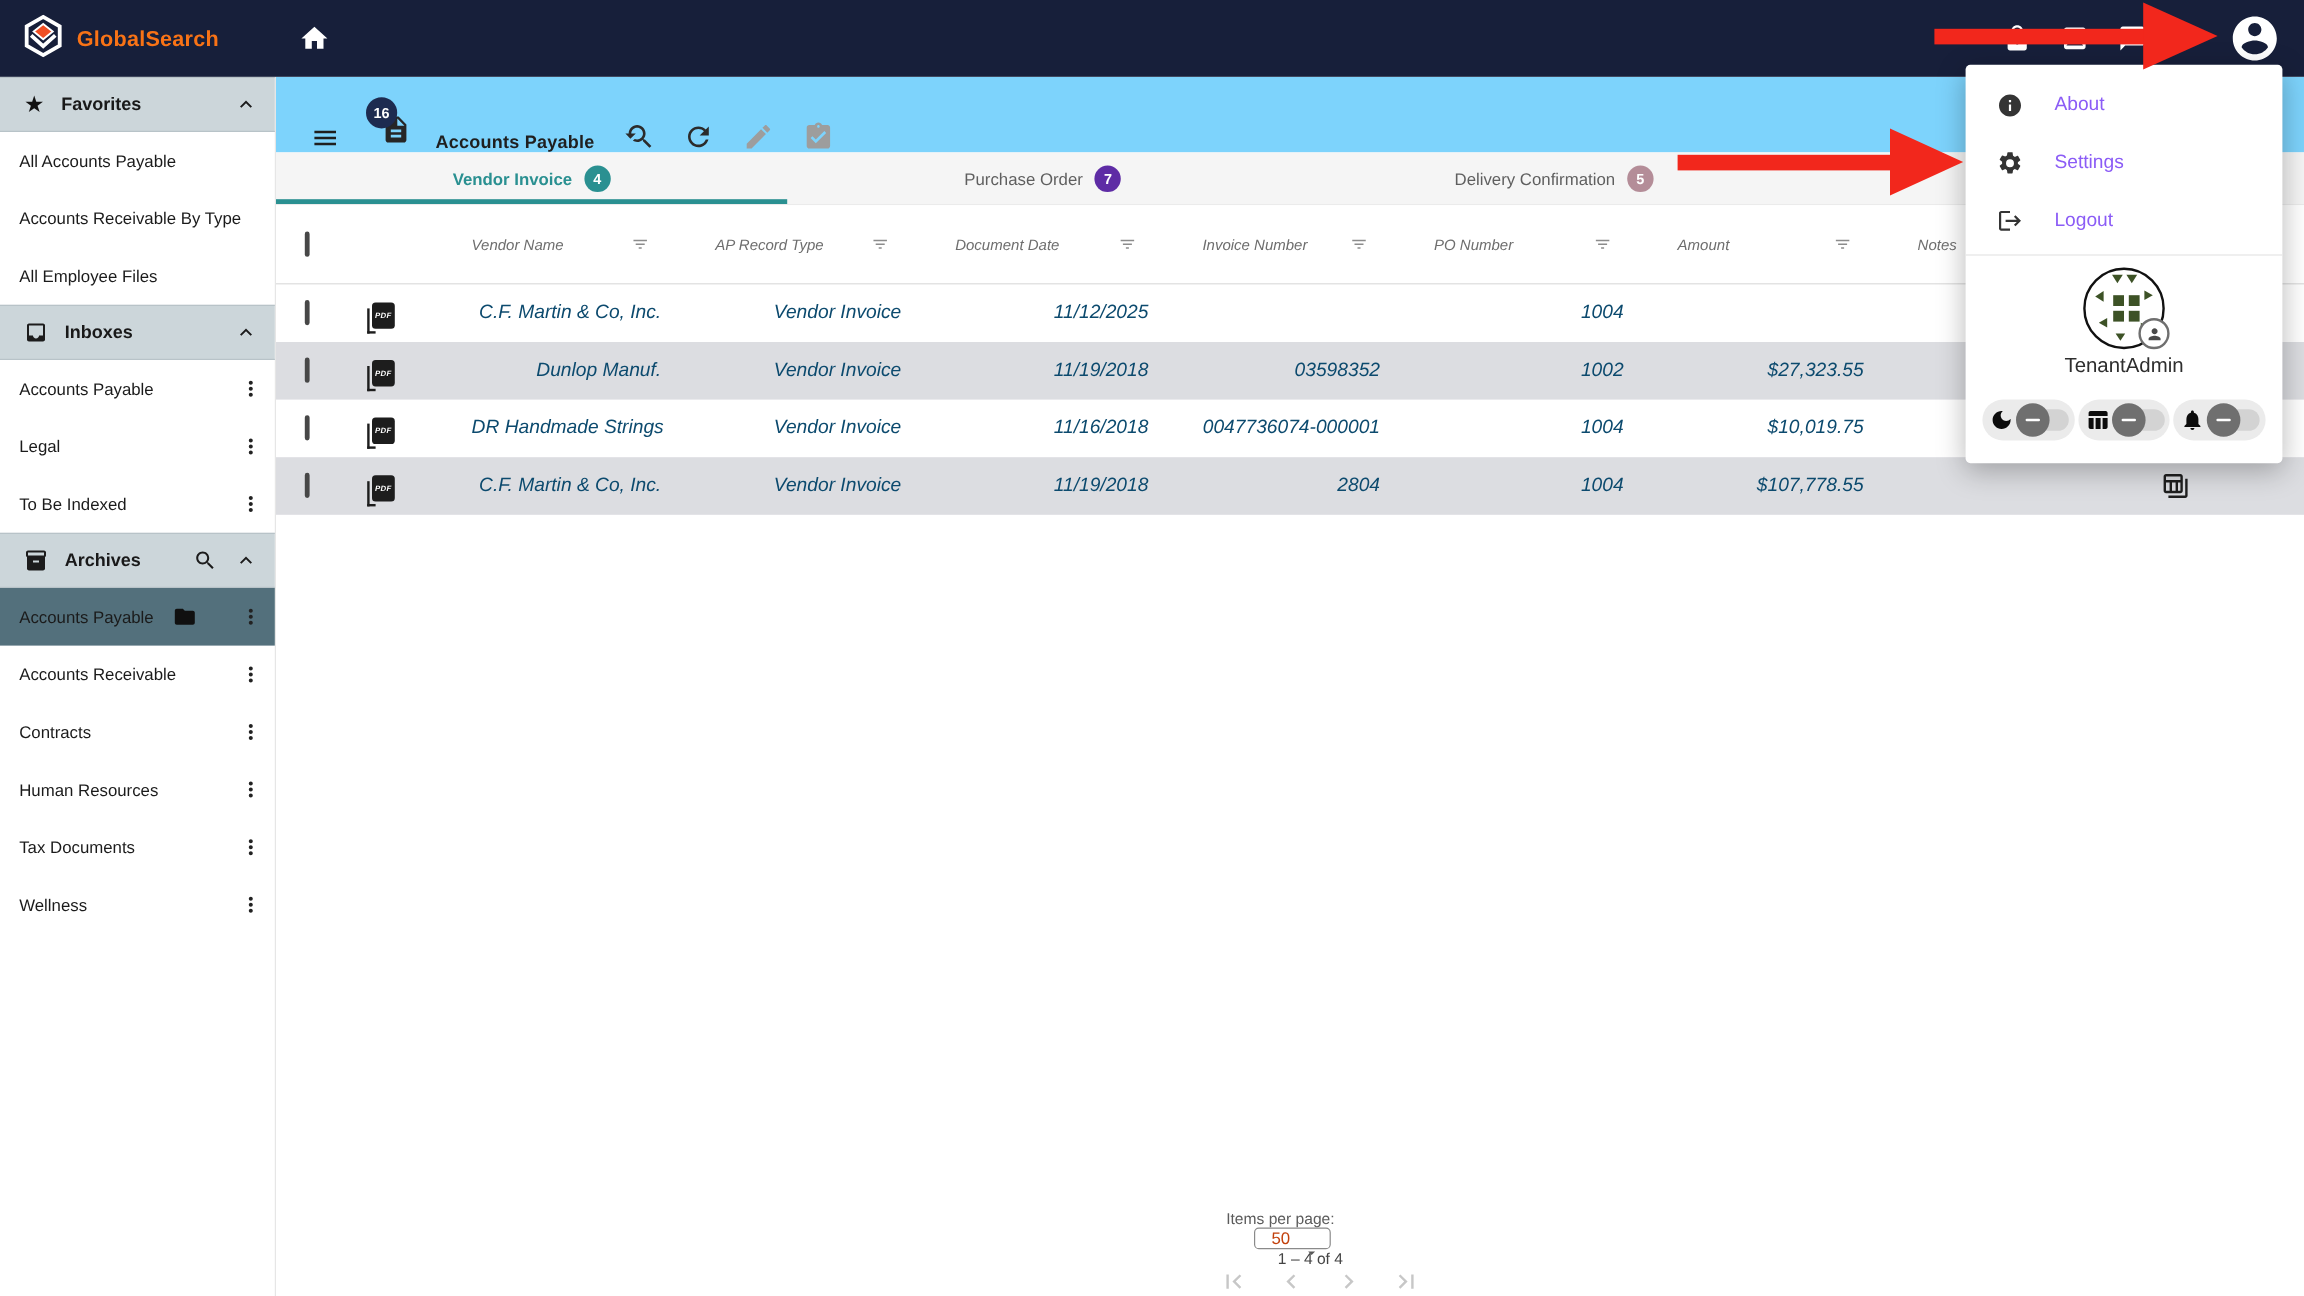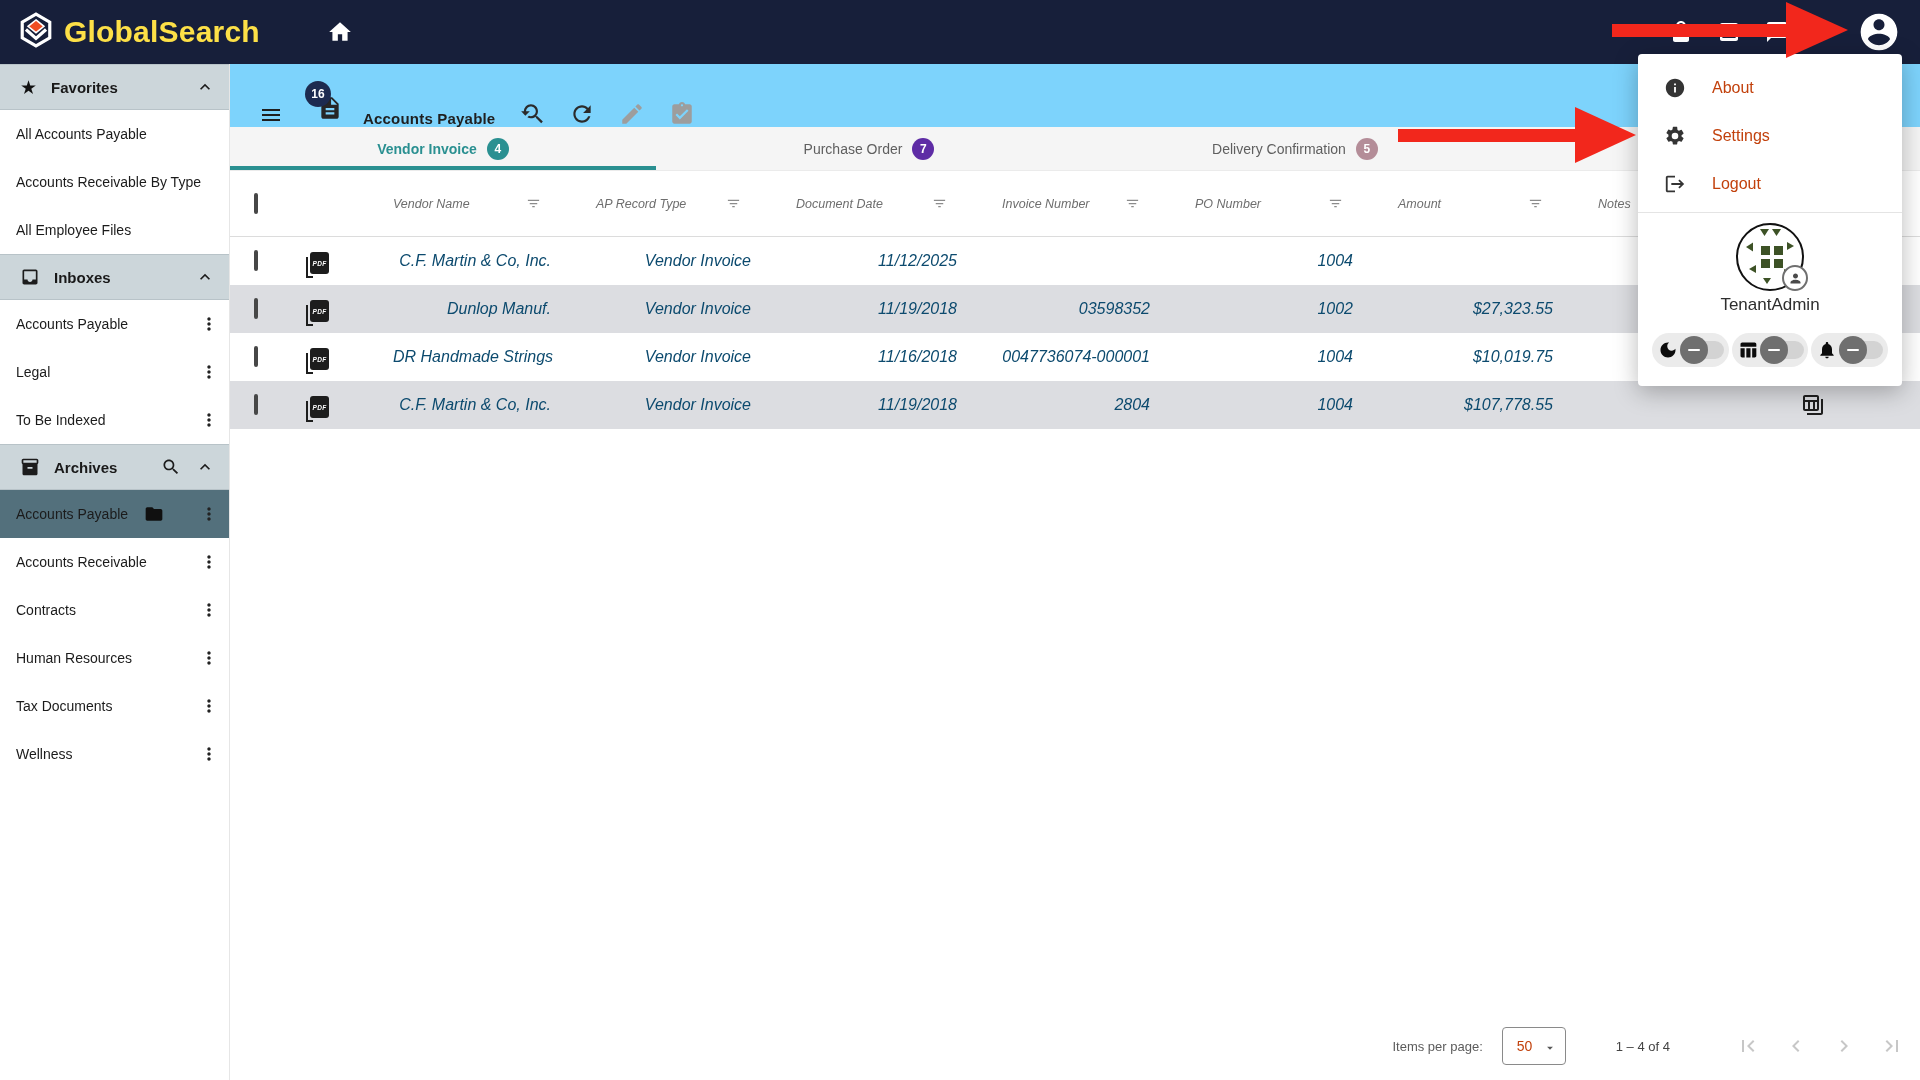--- a/index.html
+++ b/index.html
@@ -2,21 +2,21 @@
 <html><head>
 <meta charset="utf-8">
 <style>
   * { margin:0; padding:0; box-sizing:border-box; }
   html,body { width:1920px; height:1080px; overflow:hidden; }
   body { font-family:"Liberation Sans", sans-serif; background:#fff; position:relative; }
 
   
   .header { position:absolute; left:0; top:0; width:1920px; height:64px; background:#171f3a; display:flex; align-items:center; z-index:40; }
   .logo { display:flex; align-items:center; gap:10px; padding-left:18px; }
-  .logo-text { color:#fde047; font-size:30px; font-weight:bold; letter-spacing:.2px; }
+  .logo-text { color:#f97316; font-size:18px; font-weight:bold; letter-spacing:.2px; }
   .home-btn { margin-left:60px; display:flex; align-items:center; justify-content:center; width:40px; height:40px; }
   .hdr-icon { position:absolute; top:20px; width:24px; height:24px; }
   .hdr-icon svg { fill:#fff; }
   .acct-btn { position:absolute; left:1857px; top:10px; width:44px; height:44px; }
 
   
   .sidebar { position:absolute; left:0; top:64px; width:230px; bottom:0; background:#fff; border-right:1px solid #e6e6e6; z-index:10; }
   .side-section { height:46px; background:#ccd6da; border-top:1px solid #b8c3c8; border-bottom:1px solid #b8c3c8; display:flex; align-items:center; padding:0 14px 0 20px; gap:14px; }
   .side-section .sec-label { font-size:15px; font-weight:bold; color:#191919; flex:0 0 auto; }
   .sec-spacer { flex:1; }
@@ -67,33 +67,33 @@
   .cb { width:20px; height:20px; border:2px solid #474747; border-radius:2px; margin-left:24px; background:transparent; }
   .pdf-ic { position:relative; width:24px; height:26px; margin-left:8px; }
   .pdf-main { position:absolute; left:4px; top:0; width:19px; height:22px; background:#1d1d1d; border-radius:3px; color:#fff; font-size:6.5px; font-weight:bold; display:flex; align-items:center; justify-content:center; letter-spacing:.3px; }
   .pdf-back { position:absolute; left:0; top:5px; width:7px; height:21px; border-left:2.5px solid #1d1d1d; border-bottom:2.5px solid #1d1d1d; }
   .row-extra-icon { position:absolute; right:95px; top:12px; width:24px; height:24px; }
   .row-extra-icon svg { fill:#1f1f1f; }
 
   
   .hscroll-track { position:absolute; left:0; right:0; bottom:54px; height:10px; background:#e0e6e8; }
   .hscroll-thumb { position:absolute; left:0; top:0; width:1641px; height:10px; background:#a4b3ba; }
-  .pagination { position:absolute; left:0; right:0; bottom:0; height:68px; background:#fff; display:flex; align-items:center; justify-content:flex-end; padding-right:16px; }
+  .pagination { position:absolute; left:0; right:0; bottom:0; height:68px; background:#fff; display:flex; align-items:center; justify-content:flex-end; padding-right:16px;flex-direction:column; }
   .pp-label { font-size:13px; color:#5c5c5c; }
   .pp-select { margin-left:19px; width:64px; height:38px; border:1px solid #8a8a8a; border-radius:4px; display:flex; align-items:center; padding-left:14px; position:relative; font-size:14px; color:#c2410c; cursor:pointer; }
   .pp-caret { position:absolute; right:8px; top:13px; width:14px; height:14px; }
   .pp-caret svg { fill:#585858; }
   .pp-range { margin-left:50px; font-size:13px; color:#444; }
   .pager { display:flex; margin-left:42px; }
   .pg-btn { width:24px; height:24px; margin-left:24px; }
   .pg-btn svg { fill:#c7c7c7; }
 
   
   .user-menu { position:absolute; left:1638px; top:54px; width:264px; height:332px; background:#fff; border-radius:4px; box-shadow:0 6px 24px rgba(0,0,0,.28); z-index:50; padding-top:10px; }
-  .menu-item { height:48px; display:flex; align-items:center; padding-left:26px; gap:26px; font-size:16px; color:#c2410c; cursor:pointer; }
+  .menu-item { height:48px; display:flex; align-items:center; padding-left:26px; gap:26px; font-size:16px; color:#8b5cf6; cursor:pointer; }
   .menu-item .mi-ic { width:22px; height:22px; }
   .menu-item .mi-ic svg { fill:#343434; }
   .menu-divider { height:1px; background:#e4e4e4; margin-top:4px; }
   .avatar-wrap { display:flex; flex-direction:column; align-items:center; margin-top:10px; }
   .avatar { position:relative; width:68px; height:68px; }
   .avatar-circle { width:68px; height:68px; border-radius:50%; border:2px solid #111; background:#fff; overflow:hidden; }
   .avatar-badge { position:absolute; right:-4px; bottom:0; width:26px; height:26px; border-radius:50%; background:#fff; border:2px solid #6f6f6f; display:flex; align-items:center; justify-content:center; }
   .avatar-badge svg { fill:#4a4a4a; }
   .username { margin-top:4px; font-size:17px; color:#2e2e2e; }
   .toggles { display:flex; gap:3px; margin-top:18px; padding:0 14px; }

